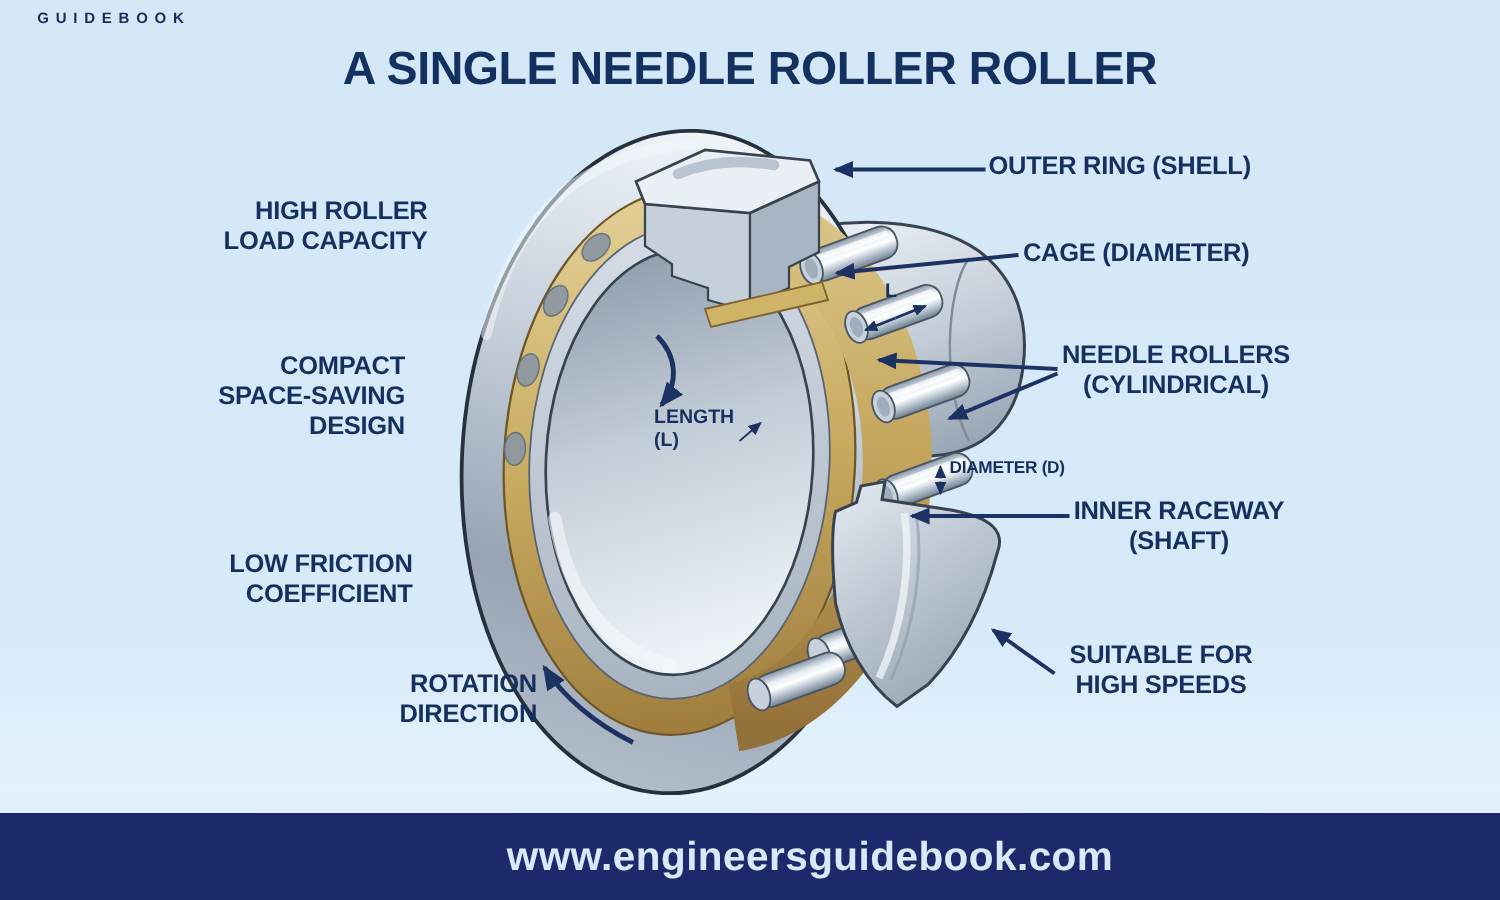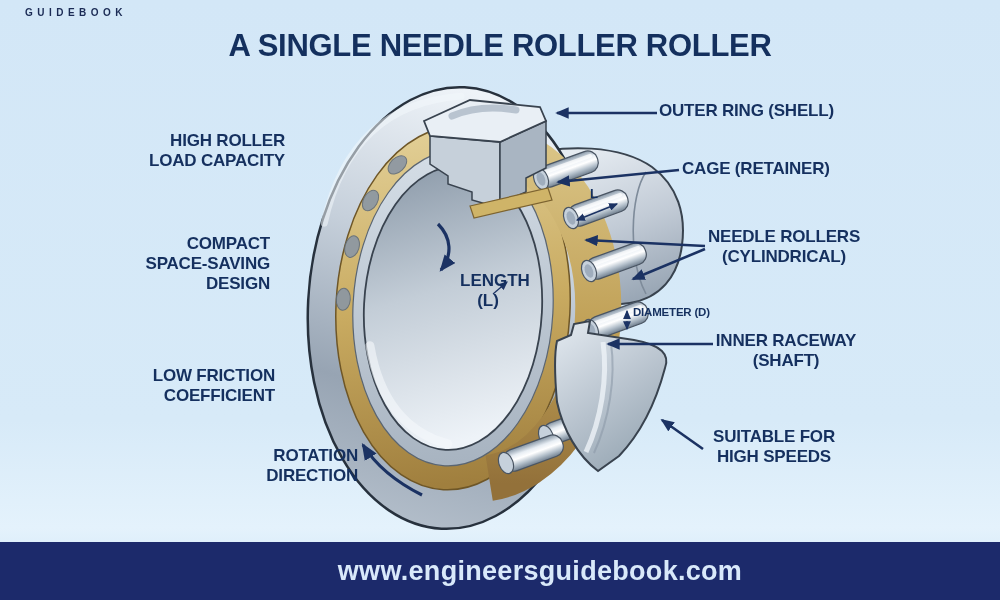--- a/index.html
+++ b/index.html
@@ -192,29 +192,29 @@
 LOAD CAPACITY</div>
   <div class="lbl r" style="right:730px;top:234px;">COMPACT
 SPACE-SAVING
 DESIGN</div>
   <div class="lbl r" style="right:725px;top:366px;">LOW FRICTION
 COEFFICIENT</div>
   <div class="lbl r" style="right:642px;top:446px;">ROTATION
 DIRECTION</div>
 
   <div class="lbl" style="left:659px;top:101px;">OUTER RING (SHELL)</div>
-  <div class="lbl" style="left:682px;top:159px;">CAGE (RETAINER)</div>
+  <div class="lbl" style="left:682px;top:159px;">CAGE (DIAMETER)</div>
   <div class="lbl c" style="left:704px;top:227px;width:160px;">NEEDLE ROLLERS
 (CYLINDRICAL)</div>
   <div class="lbl c" style="left:710px;top:331px;width:152px;">INNER RACEWAY
 (SHAFT)</div>
   <div class="lbl c" style="left:700px;top:427px;width:148px;">SUITABLE FOR
 HIGH SPEEDS</div>
 
-  <div class="dim" style="left:436px;top:271px;width:56px;text-align:center;font-size:17px;line-height:1.15;margin-left:24px;">LENGTH
+  <div class="dim" style="left:436px;top:271px;width:56px;font-size:13px;line-height:1.15;">LENGTH
 (L)</div>
   <div class="dim" style="left:590px;top:186px;font-size:13px;">L</div>
   <div class="dim" style="left:633px;top:306px;font-size:11.5px;letter-spacing:-.2px;">DIAMETER (D)</div>
 
   <div class="abs footer">
     <span class="url">www.engineersguidebook.com</span>
   </div>
 
 </div>
 

